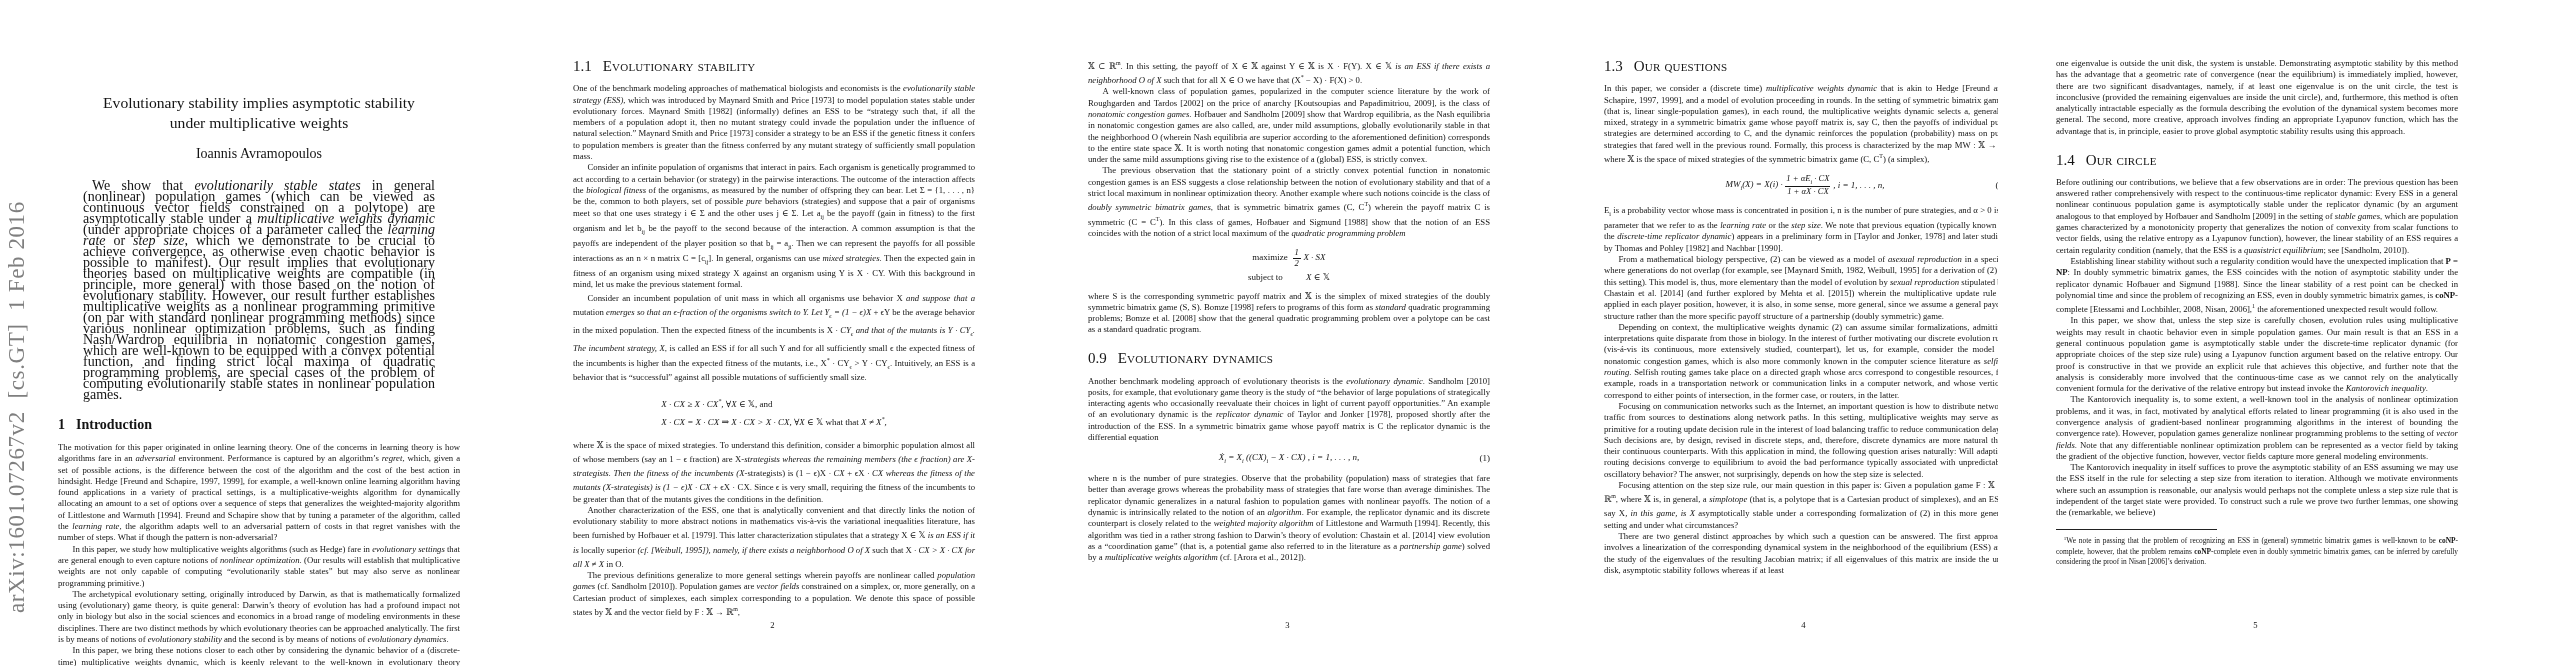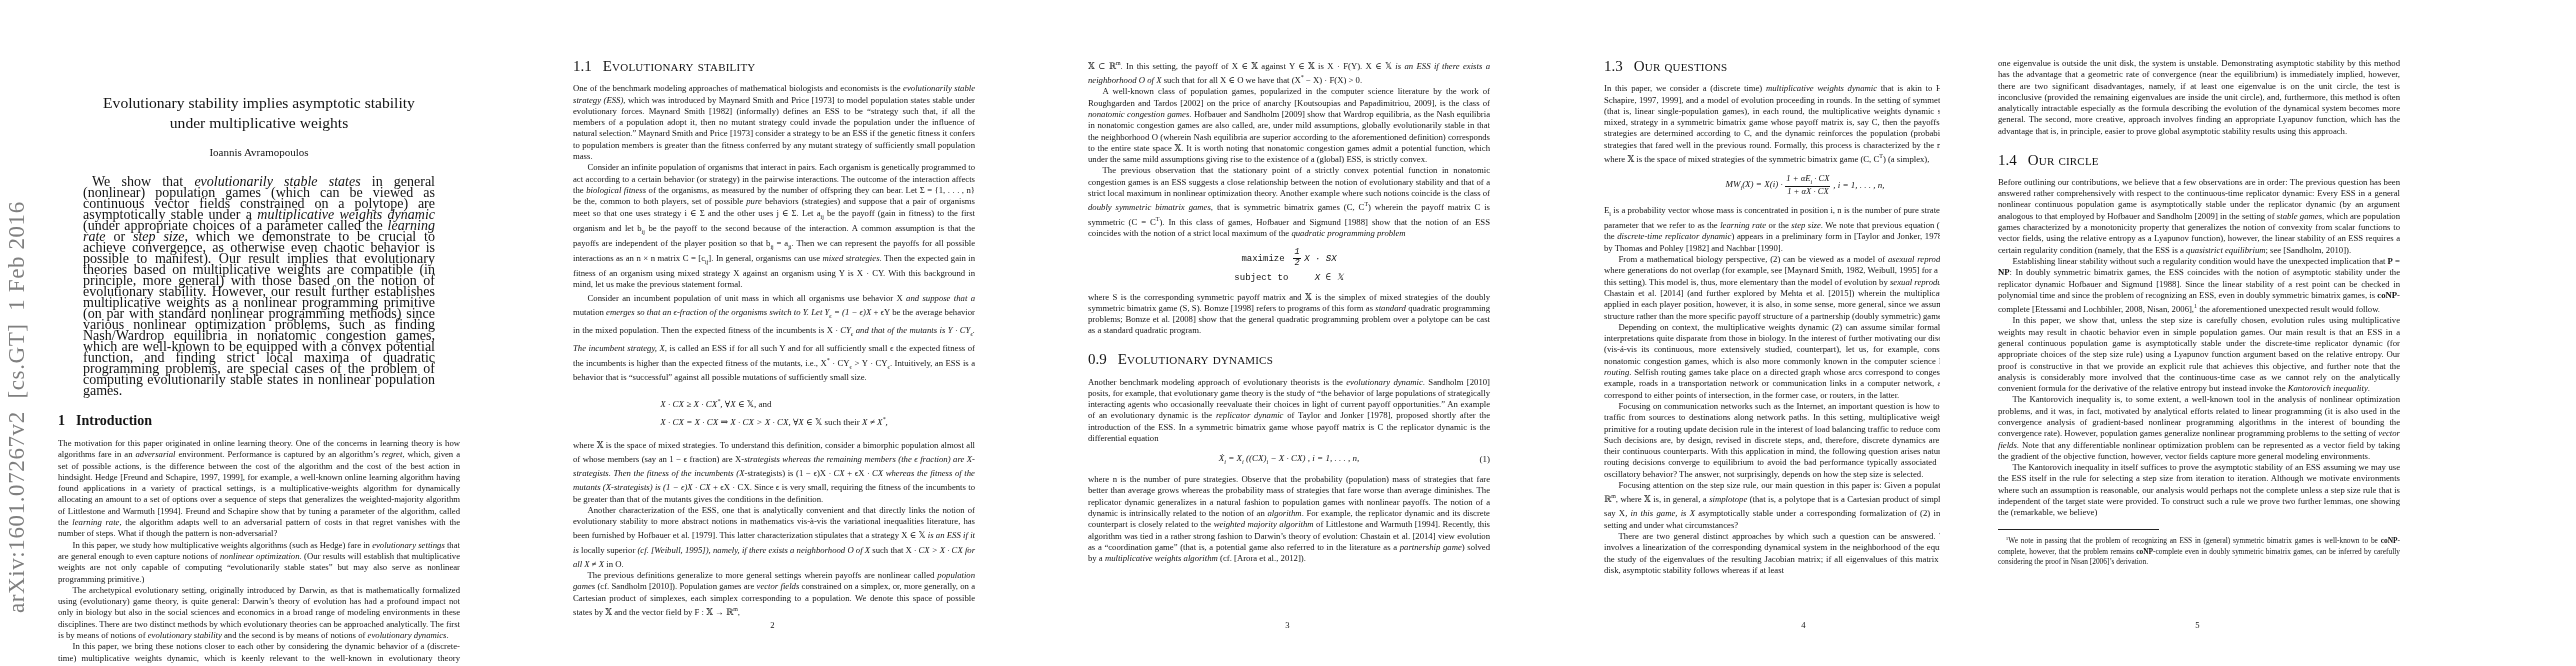--- a/index.html
+++ b/index.html
@@ -2,31 +2,31 @@
 <html style="font-size:9px"><head>
 <meta charset="utf-8">
 <style>
   html,body { margin:0; padding:0; background:#ffffff; }
   .canvas {
     position:relative; width:2576px; height:667px; background:#ffffff;
     font-family:"Liberation Serif","DejaVu Serif","DejaVu Sans",serif;
     color:#141414;
   }
   .page { position:absolute; top:0; width:515px; height:667px; overflow:hidden; background:#ffffff; }
-  .p1{left:0;} .p2{left:515px;} .p3{left:1030px;} .p4{left:1546px;} .p5{left:1940px;}
+  .p1{left:0;} .p2{left:515px;} .p3{left:1030px;} .p4{left:1546px;} .p5{left:1998px;}
 
   .content { position:absolute; left:58px; width:402px; top:58px; }
   .p1 .content { top:0; }
 
   p.body { margin:0; font-size:8.7px; line-height:11.3px; text-align:justify; text-indent:14.5px; }
   p.noindent { text-indent:0; }
 
   
   .title { margin:93px auto 0; width:333px; text-align:center; font-size:15.6px; line-height:20px; }
-  .author { margin:13.3px 0 0; text-align:center; font-size:11px; }
+  .author { margin:13.3px 0 0; text-align:center; font-size:14px; }
   .abstract { margin:18px auto 0; width:352px; font-size:14px; line-height:11px; text-align:justify; text-indent:9px; }
 
   .secheading { margin:16.7px 0 9px; font-size:14px; font-weight:bold; }
   .secheading .num { margin-right:11px; }
 
   .subsec { margin:14.5px 0 8.3px; font-size:15px; }
   .subsec.first { margin-top:0; }
   .subsec .num { margin-right:11px; }
   .subsec .t { font-variant:small-caps; letter-spacing:0.2px; }
 
@@ -81,36 +81,36 @@
     <div class="content">
       <div class="subsec first">
         <span class="num">1.1</span><span class="t">Evolutionary stability</span>
       </div>
       <p class="body noindent">One of the benchmark modeling approaches of mathematical biologists and economists is the <em>evolutionarily stable strategy (ESS)</em>, which was introduced by Maynard Smith and Price [1973] to model population states stable under evolutionary forces. Maynard Smith [1982] (informally) defines an ESS to be “strategy such that, if all the members of a population adopt it, then no mutant strategy could invade the population under the influence of natural selection.” Maynard Smith and Price [1973] consider a strategy to be an ESS if the genetic fitness it confers to population members is greater than the fitness conferred by any mutant strategy of sufficiently small population mass.</p>
       <p class="body">Consider an infinite population of organisms that interact in pairs. Each organism is genetically programmed to act according to a certain behavior (or strategy) in the pairwise interactions. The outcome of the interaction affects the <em>biological fitness</em> of the organisms, as measured by the number of offspring they can bear. Let Σ = {1, . . . , n} be the, common to both players, set of possible <em>pure</em> behaviors (strategies) and suppose that a pair of organisms meet so that one uses strategy i ∈ Σ and the other uses j ∈ Σ. Let a<sub>ij</sub> be the payoff (gain in fitness) to the first organism and let b<sub>ij</sub> be the payoff to the second because of the interaction. A common assumption is that the payoffs are independent of the player position so that b<sub>ij</sub> = a<sub>ji</sub>. Then we can represent the payoffs for all possible interactions as an n × n matrix C = [c<sub>ij</sub>]. In general, organisms can use <em>mixed strategies</em>. Then the expected gain in fitness of an organism using mixed strategy X against an organism using Y is X · CY. With this background in mind, let us make the previous statement formal.</p>
       <p class="body">Consider an incumbent population of unit mass in which all organisms use behavior X<sup><em></em></sup><em> and suppose that a </em>mutation<em> emerges so that an ϵ-fraction of the organisms switch to Y. Let Y<sub>ϵ</sub> = (1 − ϵ)X<sup></sup></em> + ϵY be the average behavior in the mixed population. Then the expected fitness of the incumbents is X<sup><em></em></sup><em> · CY<sub>ϵ</sub> and that of the mutants is Y · CY<sub>ϵ</sub>. The incumbent strategy, X<sup></sup></em>, is called an ESS if for all such Y and for all sufficiently small ϵ the expected fitness of the incumbents is higher than the expected fitness of the mutants, i.e., X<sup>*</sup> · CY<sub>ϵ</sub> &gt; Y · CY<sub>ϵ</sub>. Intuitively, an ESS is a behavior that is “successful” against all possible mutations of sufficiently small size.</p>
       <div class="alignwrap">
         <div class="alignblk math">
           <div>X<sup><em></em></sup><em> · CX<sup></sup></em> ≥ X · CX<sup>*</sup>, ∀X ∈ 𝕏, <span class="rm">and</span></div>
-          <div>X<sup><em></em></sup><em> · CX<sup></sup></em> = X · CX<sup><em></em></sup><em> ⇒ X<sup></sup></em> · CX &gt; X · CX, ∀X ∈ 𝕏 <span class="rm">such their</span> X ≠ X<sup>*</sup>,</div>
+          <div>X<sup><em></em></sup><em> · CX<sup></sup></em> = X · CX<sup><em></em></sup><em> ⇒ X<sup></sup></em> · CX &gt; X · CX, ∀X ∈ 𝕏 <span class="rm">what that</span> X ≠ X<sup>*</sup>,</div>
         </div>
       </div>
       <p class="body noindent">where 𝕏 is the space of mixed strategies. To understand this definition, consider a bimorphic population almost all of whose members (say an 1 − ϵ fraction) are X<sup><em></em></sup><em>-strategists whereas the remaining members (the ϵ fraction) are X-strategists. Then the fitness of the incumbents (X<sup></sup></em>-strategists) is (1 − ϵ)X<sup><em></em></sup><em> · CX<sup></sup></em> + ϵX<sup><em></em></sup><em> · CX whereas the fitness of the mutants (X-strategists) is (1 − ϵ)X · CX<sup></sup></em> + ϵX · CX. Since ϵ is very small, requiring the fitness of the incumbents to be greater than that of the mutants gives the conditions in the definition.</p>
       <p class="body">Another characterization of the ESS, one that is analytically convenient and that directly links the notion of evolutionary stability to more abstract notions in mathematics vis-à-vis the variational inequalities literature, has been furnished by Hofbauer et al. [1979]. This latter characterization stipulates that a strategy X<sup><em></em></sup><em> ∈ 𝕏 is an ESS if it is </em>locally superior<em> (cf. [Weibull, 1995]), namely, if there exists a neighborhood O of X<sup></sup></em> such that X<sup><em></em></sup><em> · CX &gt; X · CX for all X ≠ X<sup></sup></em> in O.</p>
       <p class="body">The previous definitions generalize to more general settings wherein payoffs are nonlinear called <em>population games</em> (cf. Sandholm [2010]). Population games are <em>vector fields</em> constrained on a simplex, or, more generally, on a Cartesian product of simplexes, each simplex corresponding to a population. We denote this space of possible states by 𝕏 and the vector field by F : 𝕏 → ℝ<sup>m</sup>,</p>
     </div>
     <div class="pageno">2</div>
   </div>
 
   <div class="page p3">
     <div class="content">
       <p class="body noindent">𝕏 ⊂ ℝ<sup>m</sup>. In this setting, the payoff of X ∈ 𝕏 against Y ∈ 𝕏 is X · F(Y). X<sup><em></em></sup><em> ∈ 𝕏 is an ESS if there exists a neighborhood O of X<sup></sup></em> such that for all X ∈ O we have that (X<sup>*</sup> − X) · F(X) &gt; 0.</p>
       <p class="body">A well-known class of population games, popularized in the computer science literature by the work of Roughgarden and Tardos [2002] on the price of anarchy [Koutsoupias and Papadimitriou, 2009], is the class of <em>nonatomic congestion games</em>. Hofbauer and Sandholm [2009] show that Wardrop equilibria, as the Nash equilibria in nonatomic congestion games are also called, are, under mild assumptions, globally evolutionarily stable in that the neighborhood O (wherein Nash equilibria are superior according to the aforementioned definition) corresponds to the entire state space 𝕏. It is worth noting that nonatomic congestion games admit a potential function, which under the same mild assumptions giving rise to the existence of a (global) ESS, is strictly convex.</p>
       <p class="body">The previous observation that the stationary point of a strictly convex potential function in nonatomic congestion games is an ESS suggests a close relationship between the notion of evolutionary stability and that of a strict local maximum in nonlinear optimization theory. Another example where such notions coincide is the class of <em>doubly symmetric bimatrix games</em>, that is symmetric bimatrix games (C, C<sup>T</sup>) wherein the payoff matrix C is symmetric (C = C<sup>T</sup>). In this class of games, Hofbauer and Sigmund [1988] show that the notion of an ESS coincides with the notion of a strict local maximum of the <em>quadratic programming problem</em></p>
-      <div style="margin:9px 0; text-align:center; font-size:9px;font-family:Liberation Mono, monospace;">
+      <div style="margin:9px 0; text-align:center; font-size:9px;">
         <div>
           <span class="rm">maximize</span>
           <span class="frac">
               <span class="num math">1</span>
               <span class="den math">2</span>
             </span><span class="math">X · SX</span>
         </div>
         <div style="margin-top:3.3px;">
           <span class="rm">subject to</span>
           <span class="math" style="margin-left:21px;">X ∈ 𝕏</span>

